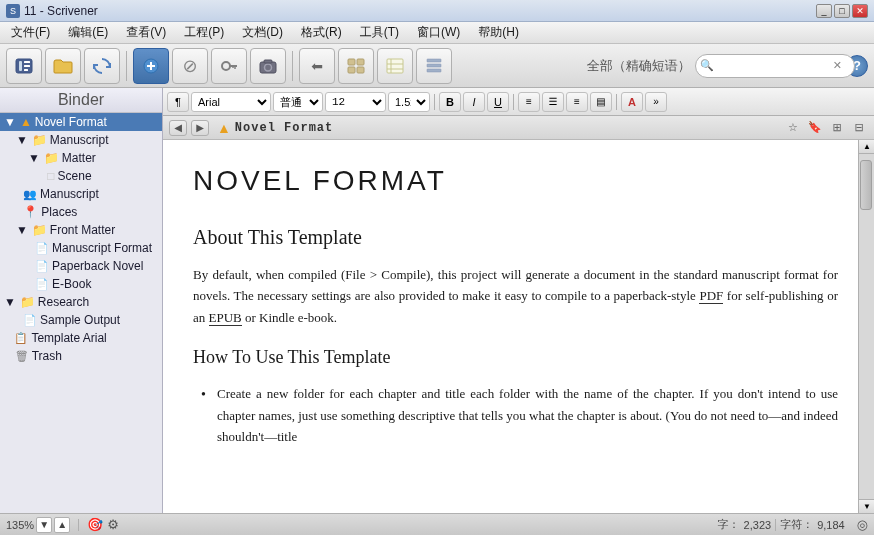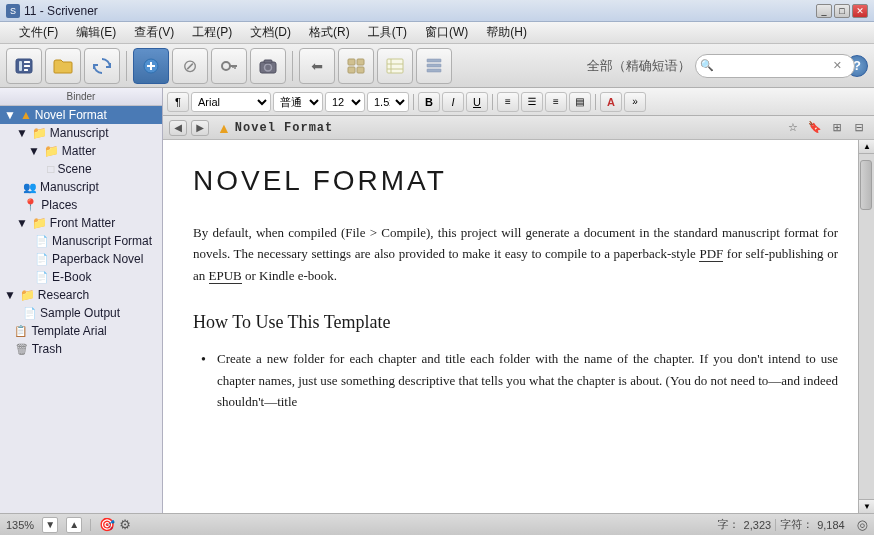--- a/index.html
+++ b/index.html
@@ -23,21 +23,21 @@
     .tb-btn.minimize { background: linear-gradient(to bottom, #e8e8e8, #c8c8c8); }
     .tb-btn.maximize { background: linear-gradient(to bottom, #e8e8e8, #c8c8c8); }
     .tb-btn.close { background: linear-gradient(to bottom, #e86060, #c83030); color: white; }
 
     
     .menu-bar {
       background: linear-gradient(to bottom, #f5f5f5, #e0e0e0);
       height: 22px;
       display: flex;
       align-items: center;
-      padding: 0 11px;
+      padding: 0 3px;
       border-bottom: 1px solid #c0c0c0;
       gap: 2px;
     }
     .menu-item {
       padding: 2px 8px;
       font-size: 12px;
       color: #1a1a1a;
       cursor: pointer;
       border-radius: 3px;
     }
@@ -103,21 +103,21 @@
     
     .binder {
       width: 163px;
       background: #e8e8f0;
       border-right: 1px solid #b0b0c0;
       overflow-y: auto;
       flex-shrink: 0;
     }
     .binder-header {
       text-align: center;
-      font-size: 10px;
+      font-size: 16px;
       color: #555;
       padding: 3px 0;
       border-bottom: 1px solid #c0c0c8;
       background: linear-gradient(to bottom, #f0f0f8, #dcdce8);
     }
     .binder-item {
       display: flex;
       align-items: center;
       padding: 2px 4px;
       cursor: pointer;
@@ -231,21 +231,21 @@
       color: #1a1a1a;
       line-height: 1.65;
       text-align: justify;
       margin-bottom: 12px;
     }
     .section-title2 {
       font-size: 18px;
       font-weight: normal;
       color: #1a1a1a;
       margin-bottom: 12px;
-      margin-top: 23px;
+      margin-top: 16px;
     }
     .bullet-item {
       font-size: 13px;
       color: #1a1a1a;
       line-height: 1.65;
       text-align: justify;
       padding-left: 24px;
       position: relative;
       margin-bottom: 4px;
     }
@@ -261,21 +261,21 @@
       background: linear-gradient(to bottom, #dcdcdc, #c8c8c8);
       height: 22px;
       display: flex;
       align-items: center;
       padding: 0 6px;
       border-top: 1px solid #b0b0b0;
       gap: 8px;
       font-size: 11px;
       color: #444;
     }
-    .status-zoom { display: flex; align-items: center; gap: 8px; }
+    .status-zoom { display: flex; align-items: center; gap: 2px; }
     .zoom-btn { width: 16px; height: 16px; border: 1px solid #b0b0b0; border-radius: 2px; background: white; display: flex; align-items: center; justify-content: center; cursor: pointer; font-size: 10px; }
     .status-sep { width: 1px; height: 12px; background: #b0b0b0; }
     .status-right { margin-left: auto; display: flex; gap: 4px; align-items: center; }
     .status-icon { font-size: 13px; color: #555; }
   </style>
 </head>
 <body>
 
 <div class="title-bar">
   <div class="title-bar-left">
@@ -487,21 +487,21 @@
   <div class="editor-area">
 
     <div class="editor-toolbar">
       <div class="et-btn">¶</div>
       <select class="et-select" style="width:80px;">
         <option>Arial</option>
       </select>
       <select class="et-select" style="width:50px;">
         <option>普通</option>
       </select>
-      <select class="et-select" style="width:40px;">
+      <select class="et-select" style="width:61px;font-family:Liberation Mono, monospace;">
         <option>12</option>
       </select>
       <select class="et-select" style="width:42px;">
         <option>1.5x</option>
       </select>
       <div class="et-sep"></div>
       <div class="et-btn et-bold">B</div>
       <div class="et-btn et-italic">I</div>
       <div class="et-btn et-underline">U</div>
       <div class="et-sep"></div>
@@ -523,20 +523,21 @@
         <div class="nav-icon-btn">☆</div>
         <div class="nav-icon-btn">🔖</div>
         <div class="nav-icon-btn">⊞</div>
         <div class="nav-icon-btn">⊟</div>
       </div>
     </div>
 
     <div style="flex:1; display:flex; position:relative; overflow:hidden;">
       <div class="editor-content" style="flex:1; overflow-y:auto; padding-right:20px;">
         <div class="doc-title">Novel Format</div>
+        <div class="section-title">About This Template</div>
         <div class="body-text">
           By default, when compiled (File &gt; Compile), this project will generate a document in the standard manuscript format for novels. The necessary settings are also provided to make it easy to compile to a paperback-style <span style="border-bottom:1px solid #333;">PDF</span> for self-publishing or an <span style="border-bottom:1px solid #333;">EPUB</span> or Kindle e-book.
         </div>
         <div class="section-title2">How To Use This Template</div>
         <div class="bullet-item">
           Create a new folder for each chapter and title each folder with the name of the chapter. If you don't intend to use chapter names, just use something descriptive that tells you what the chapter is about. (You do not need to—and indeed shouldn't—title
         </div>
       </div>
 
       <div style="width:16px; background:#d8d8d8; border-left:1px solid #b0b0b0; display:flex; flex-direction:column;">

